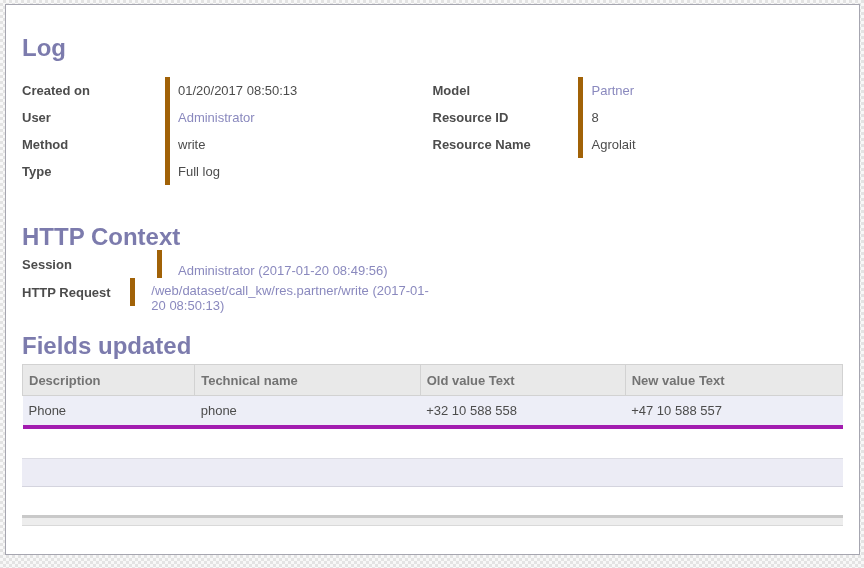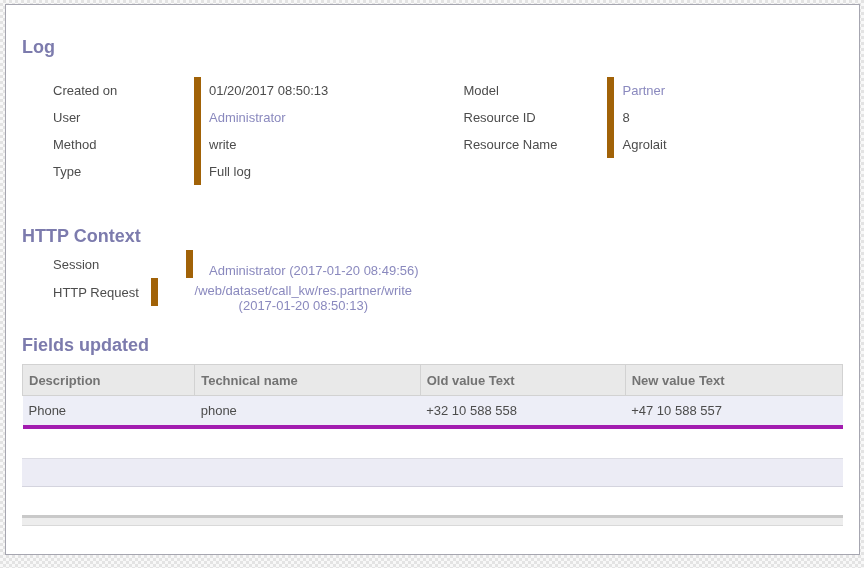--- a/index.html
+++ b/index.html
@@ -21,49 +21,49 @@
     position: absolute;
     left: 5px; top: 4px;
     width: 855px; height: 551px;
     background: #ffffff;
     border: 1px solid #a6a6b0;
     padding: 0 16px;
     overflow: hidden;
   }
   .o-title {
     color: #7c7bad;
-    font-size: 18px;
+    font-size: 24px;
     font-weight: bold;
     line-height: 23px;
   }
   #log-title { margin: 31px 0 18px; }
   #http-title { margin: 40px 0 2px; }
   #fields-title { margin: 28px 0 7px; }
 
   .fgroup-wrap { display: flex; }
   .fgroup { width: 50%; }
   .frow { display: flex; height: 27px; }
   .http .frow { height: 28px; }
   .flabel {
     width: 148px;
-    font-weight: normal;
+    font-weight: bold;
     color: #4c4c4c;
-    border-right: 7px solid #a16207;
-    display: flex; align-items: center; margin-left: 31px;
+    border-right: 5px solid #a16207;
+    display: flex; align-items: center;
   }
   .fgroup.right .flabel { width: 150px; }
   .http .flabel { width: 140px; }
   .fvalue {
     padding-left: 8px;
     display: flex; align-items: center;
     color: #4c4c4c;
   }
   .fgroup.right .fvalue { padding-left: 9px; }
   .http .fvalue { padding-left: 16px; margin-top: 12px; }
-  .link { color: #8a89be; cursor: pointer; text-align: center; }
+  .link { color: #8a89be; cursor: pointer; }
 
   table.fields-table {
     width: 100%;
     border-collapse: collapse;
     table-layout: fixed;
   }
   .fields-table th {
     background: #e9e9e9;
     border: 1px solid #d2d2d2;
     text-align: left;

